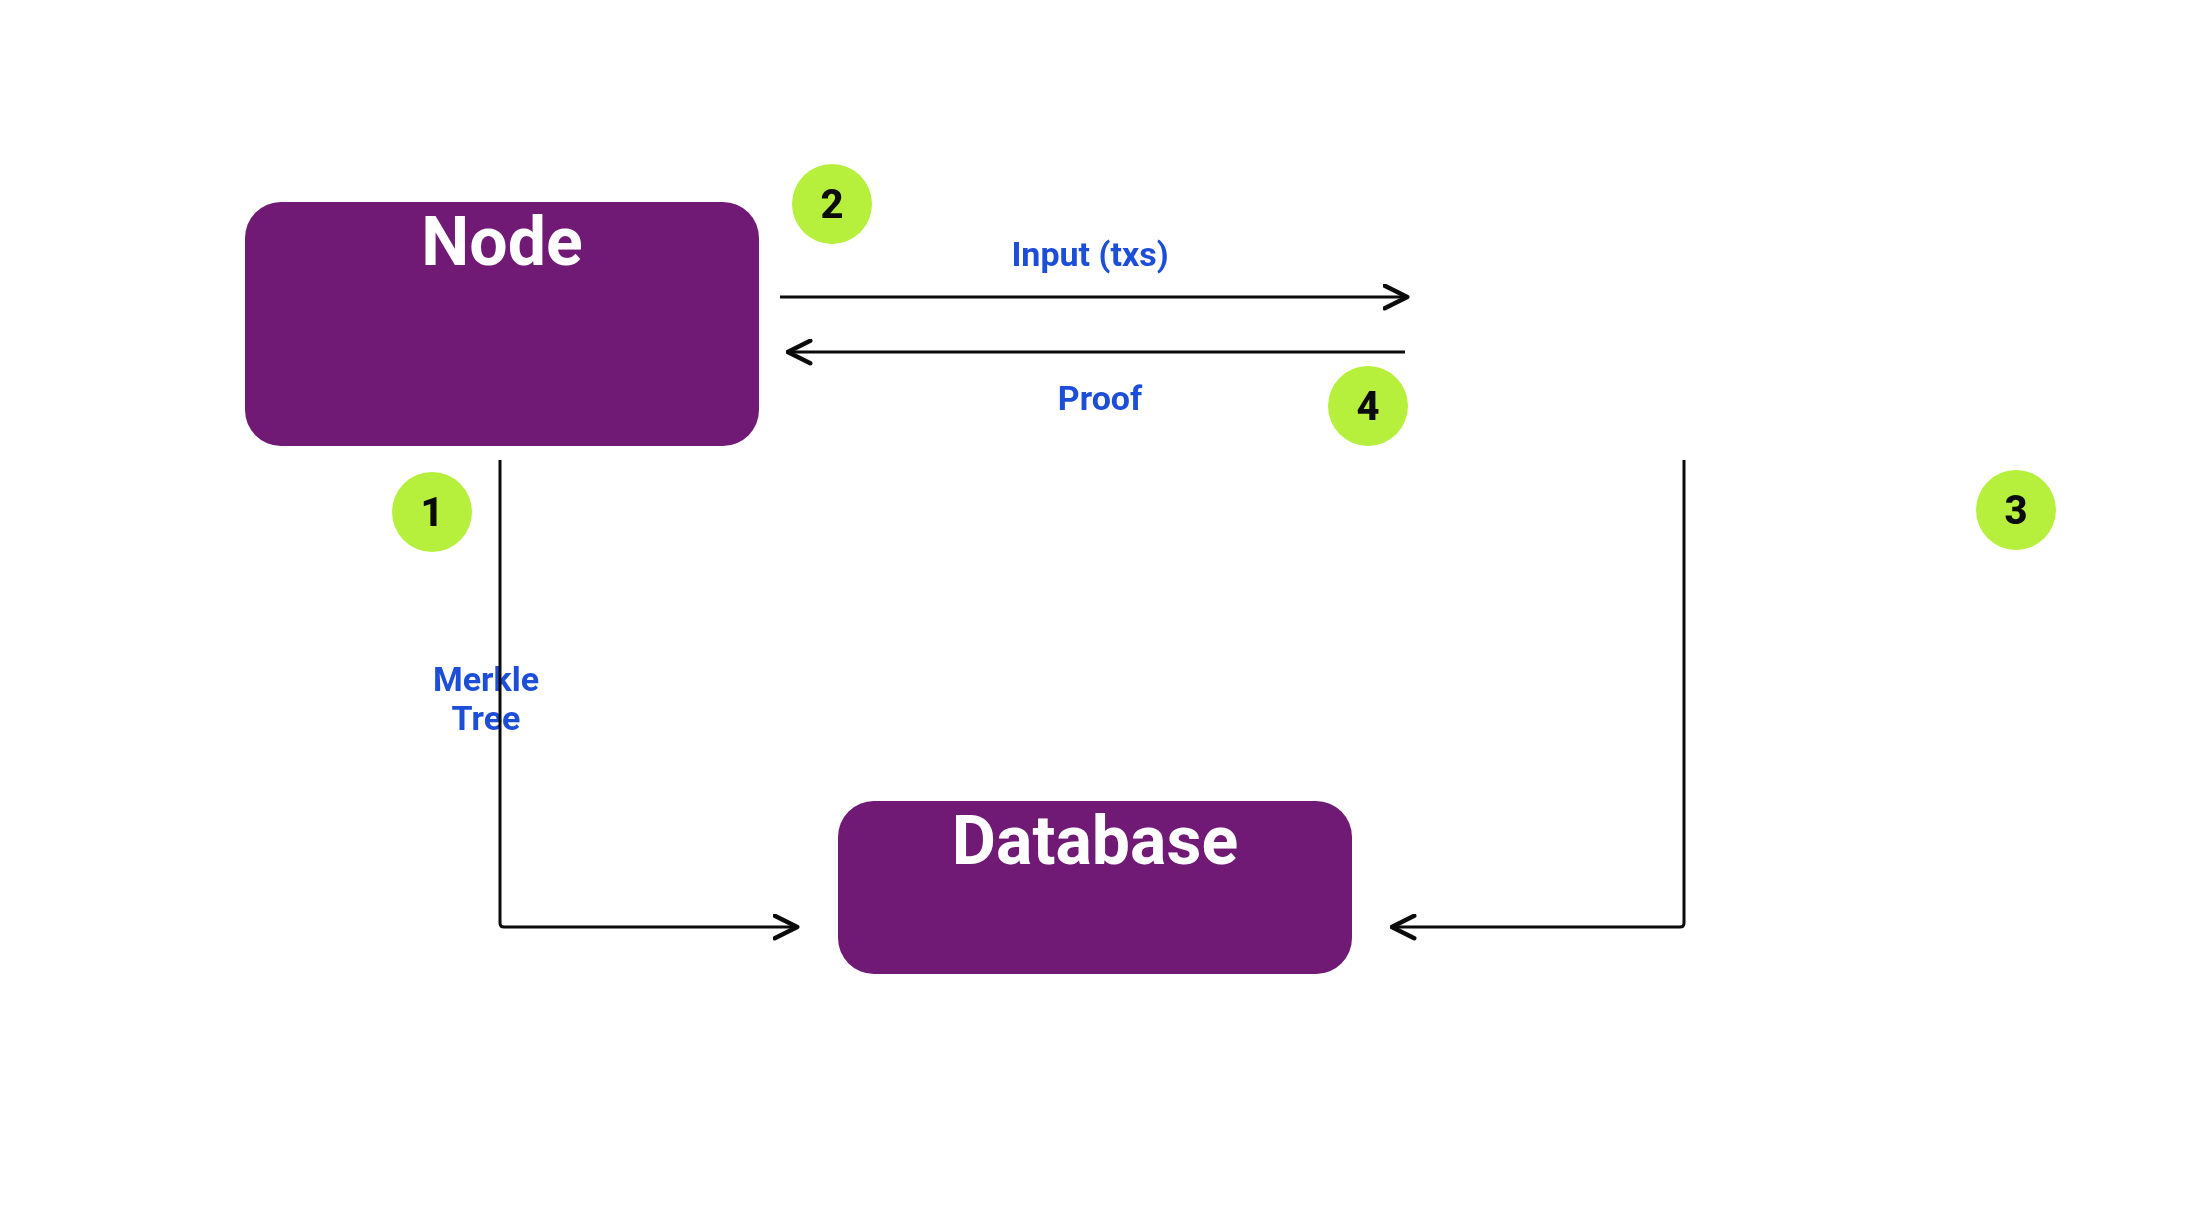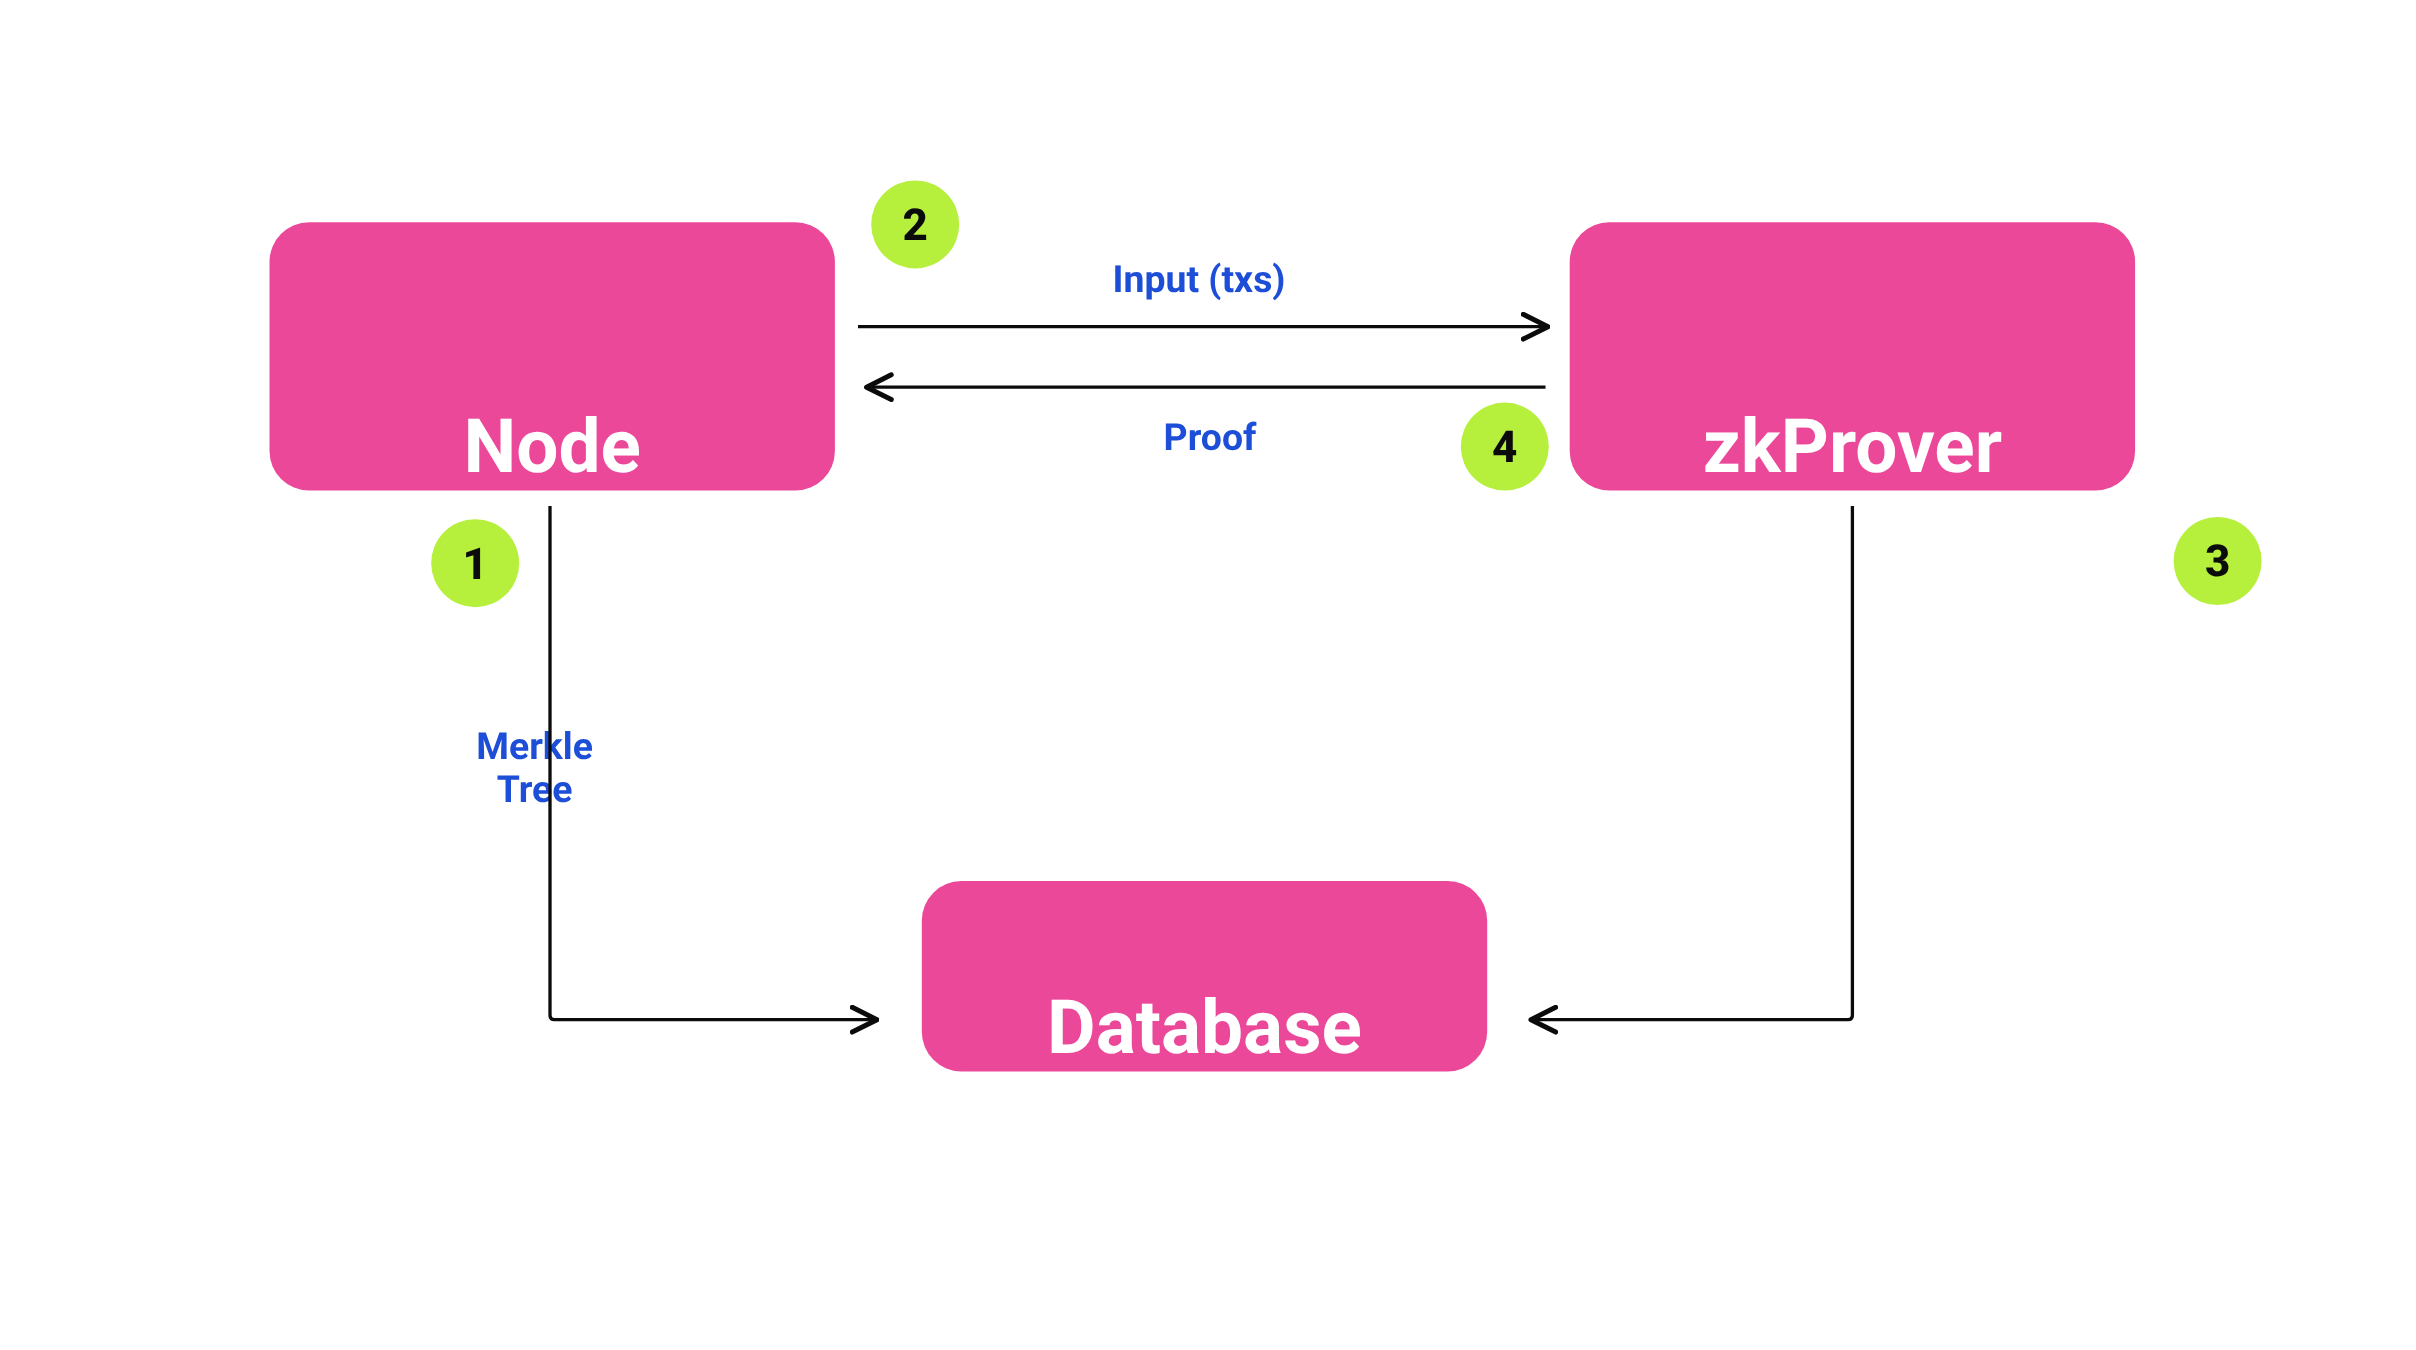--- a/index.html
+++ b/index.html
@@ -11,25 +11,25 @@
     font-family: -apple-system, BlinkMacSystemFont, "Segoe UI", Roboto, Helvetica, Arial, sans-serif;
   }
   .canvas {
     position: relative;
     width: 2196px;
     height: 1227px;
     transform-origin: top left;
   }
   .box {
     position: absolute;
-    background: #ec4899;
+    background: #701a75;
     color: #ffffff;
     border-radius: 36px;
     display: flex;
-    align-items: flex-end;
+    align-items: flex-start;
     justify-content: center;
     font-weight: 700;
   }
   .box-node {
     left: 245px;
     top: 202px;
     width: 514px;
     height: 244px;
     font-size: 68px;
   }
@@ -95,23 +95,20 @@
   }
 </style>
 </head>
 <body>
 
 <div class="canvas" style="transform: scale(1);">
 
   <div class="box box-node">
     <span>Node</span>
   </div>
-  <div class="box box-prover">
-    <span>zkProver</span>
-  </div>
   <div class="box box-db">
     <span>Database</span>
   </div>
 
   <div class="badge-circle badge-1">
     <span>1</span>
   </div>
   <div class="badge-circle badge-2">
     <span>2</span>
   </div>

